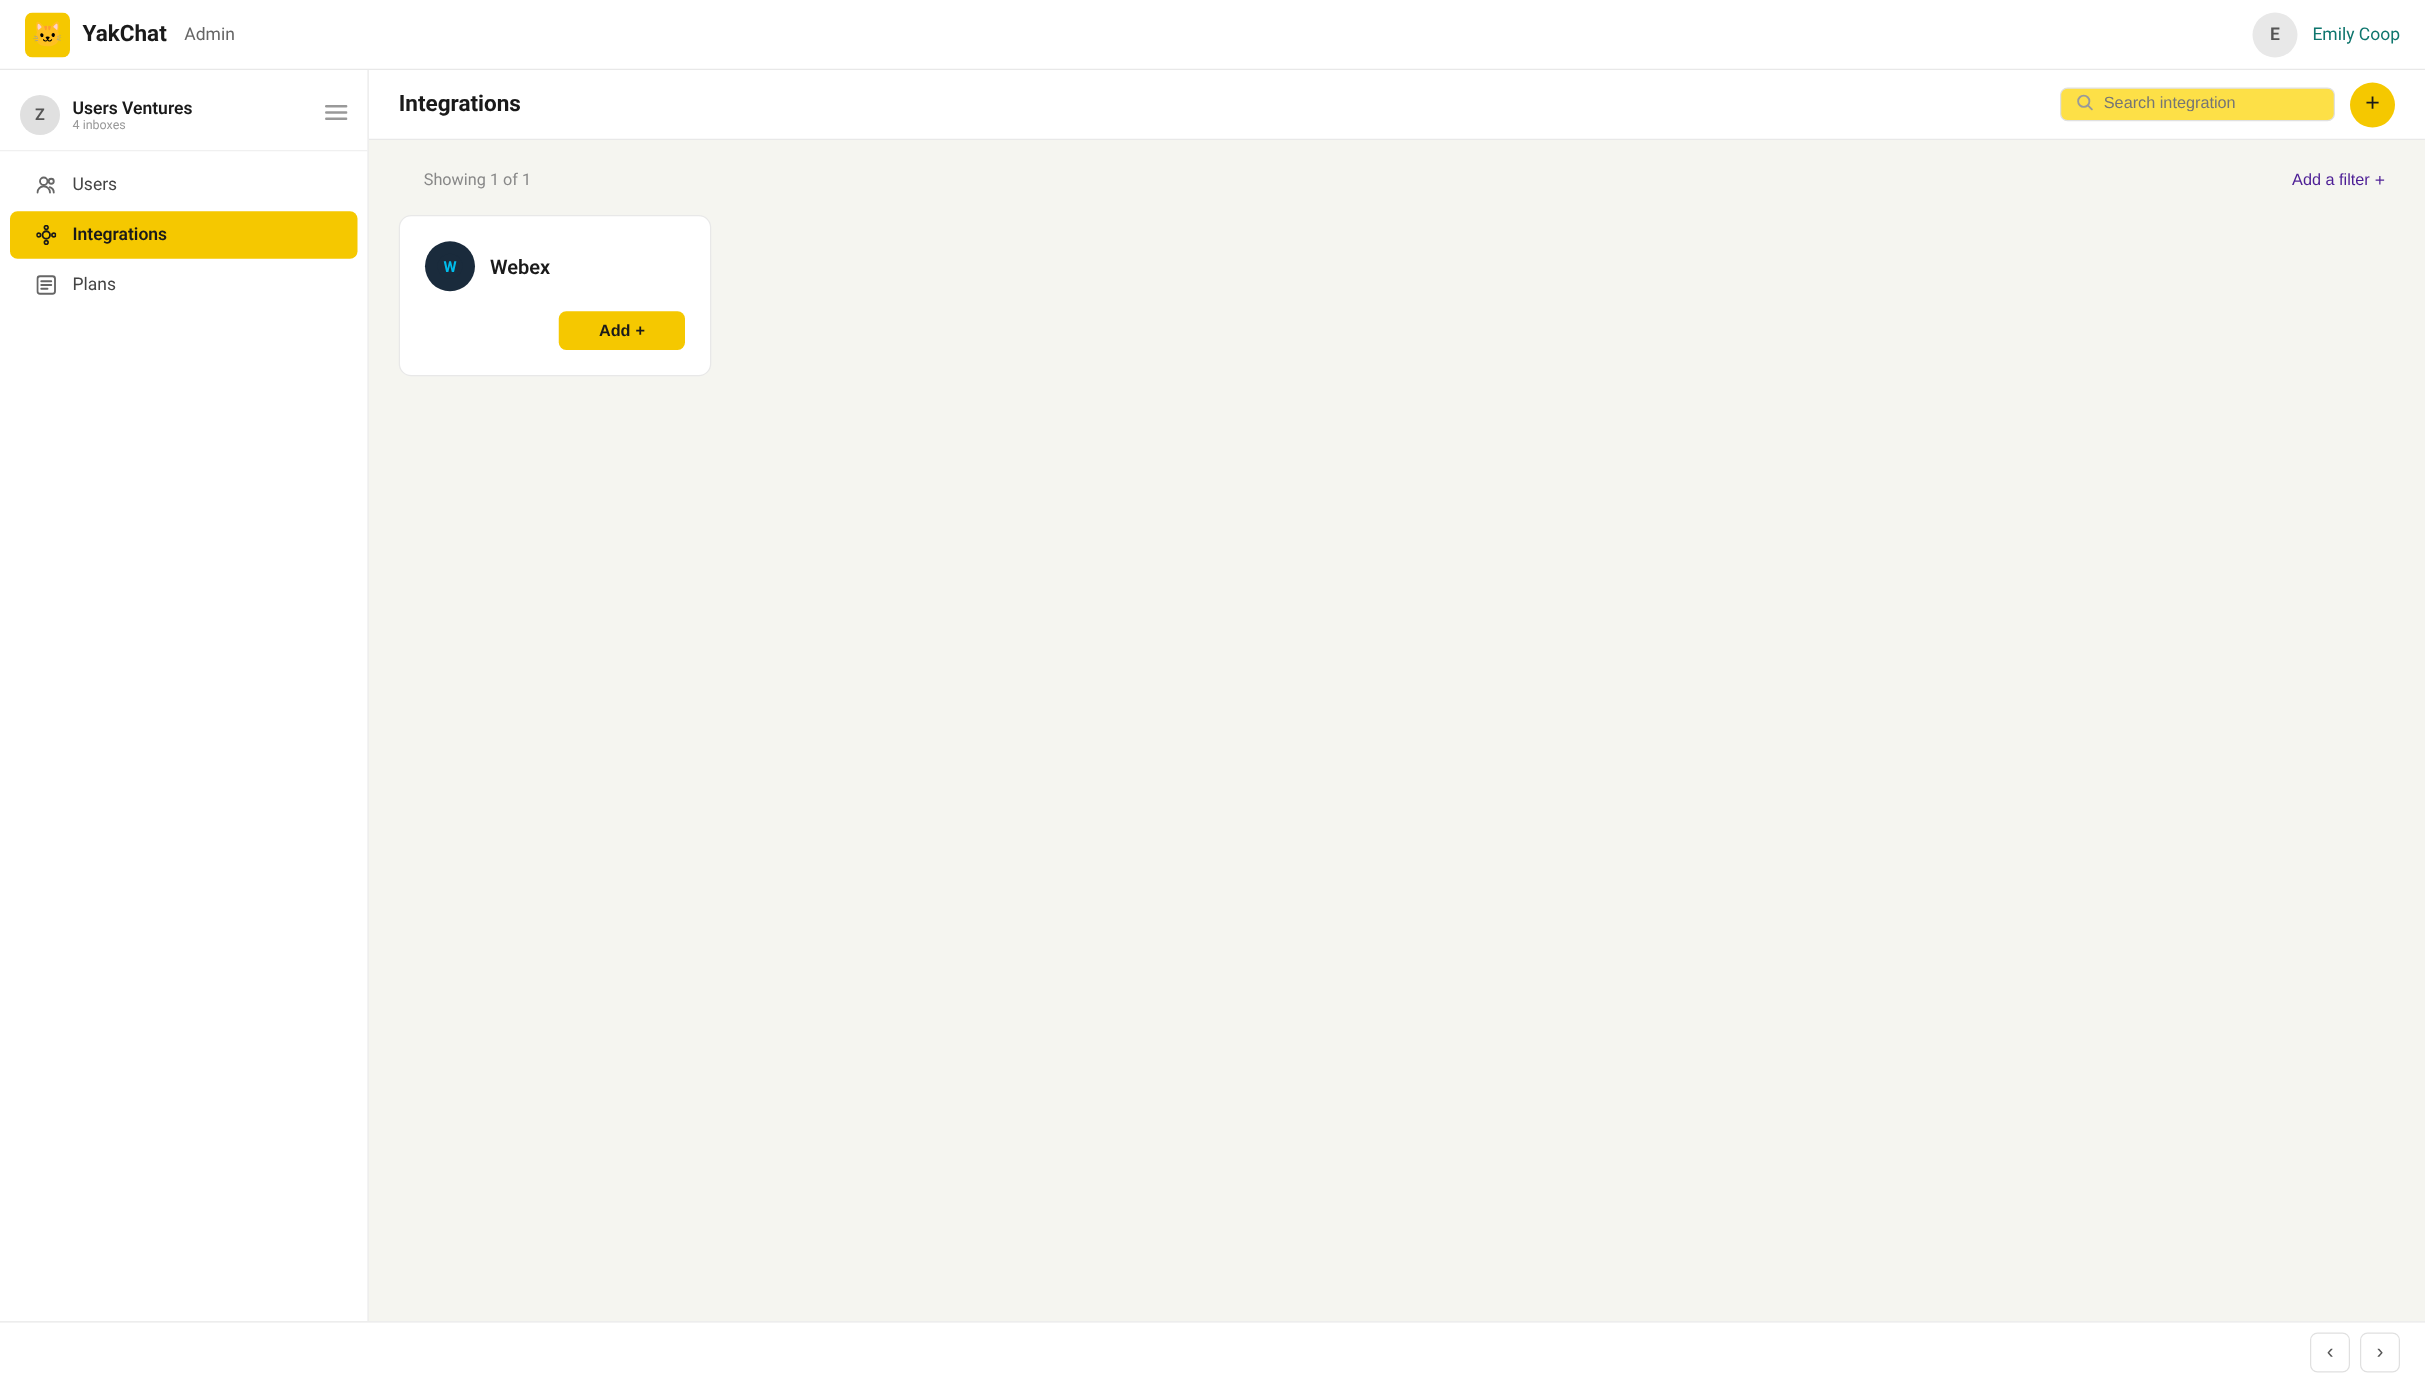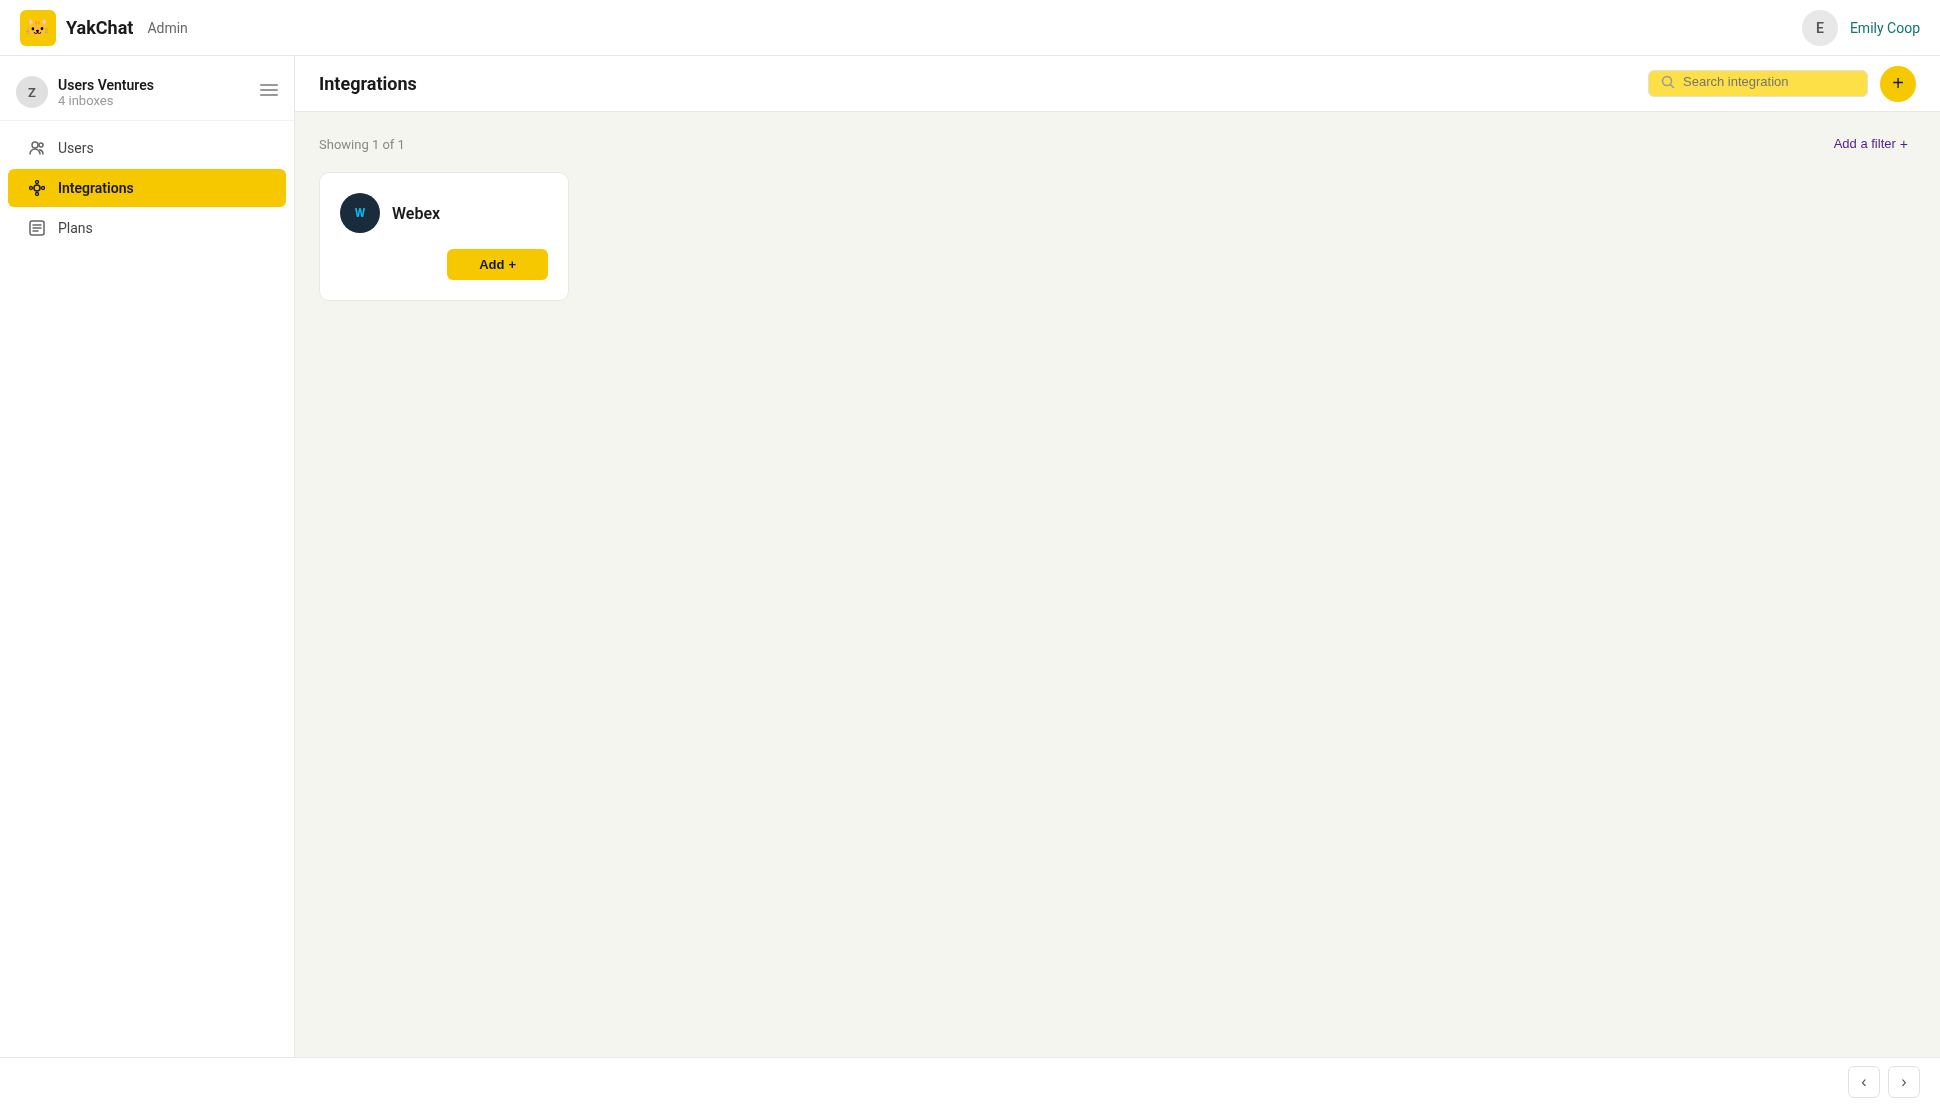--- a/index.html
+++ b/index.html
@@ -106,21 +106,21 @@
     .workspace-info {
       display: flex;
       flex-direction: column;
     }
     .workspace-name {
       font-size: 14px;
       font-weight: 600;
       color: #1a1a1a;
     }
     .workspace-inboxes {
-      font-size: 13px;
+      font-size: 10px;
       color: #999;
     }
     .sidebar-toggle {
       margin-left: auto;
       color: #999;
       cursor: pointer;
       font-size: 18px;
     }
 
     
@@ -224,20 +224,21 @@
       flex: 1;
       padding: 20px 24px;
       overflow-y: auto;
       background: #f5f5f0;
     }
     .results-bar {
       display: flex;
       align-items: center;
       justify-content: space-between;
       margin-bottom: 16px;
+      margin-left: 20px;
     }
     .results-text {
       font-size: 13px;
       color: #888;
     }
     .add-filter-btn {
       display: flex;
       align-items: flex-start;
       gap: 4px;
       font-size: 13px;

